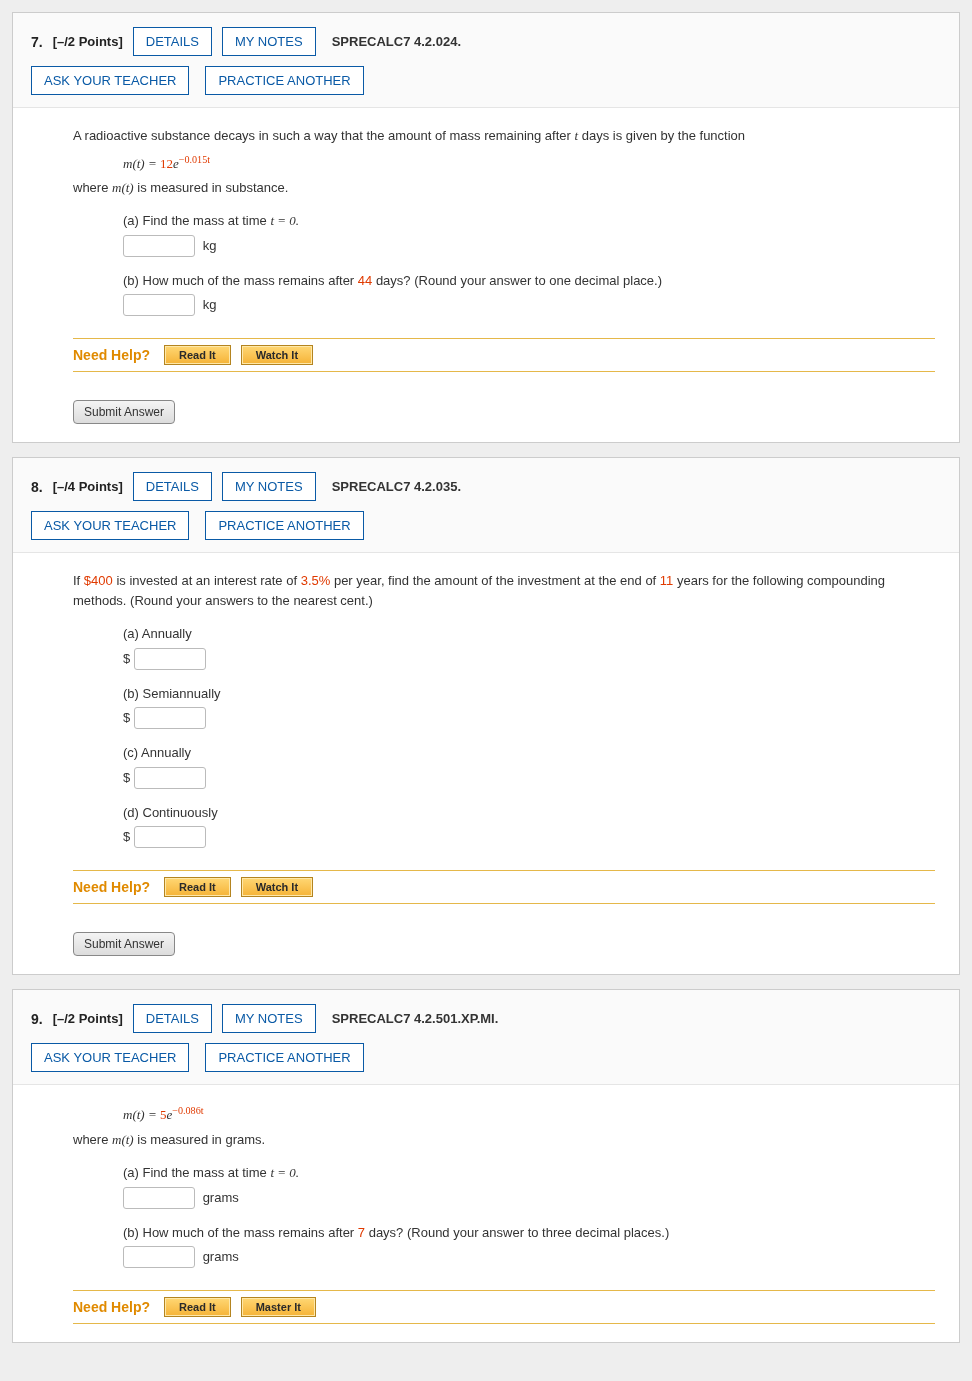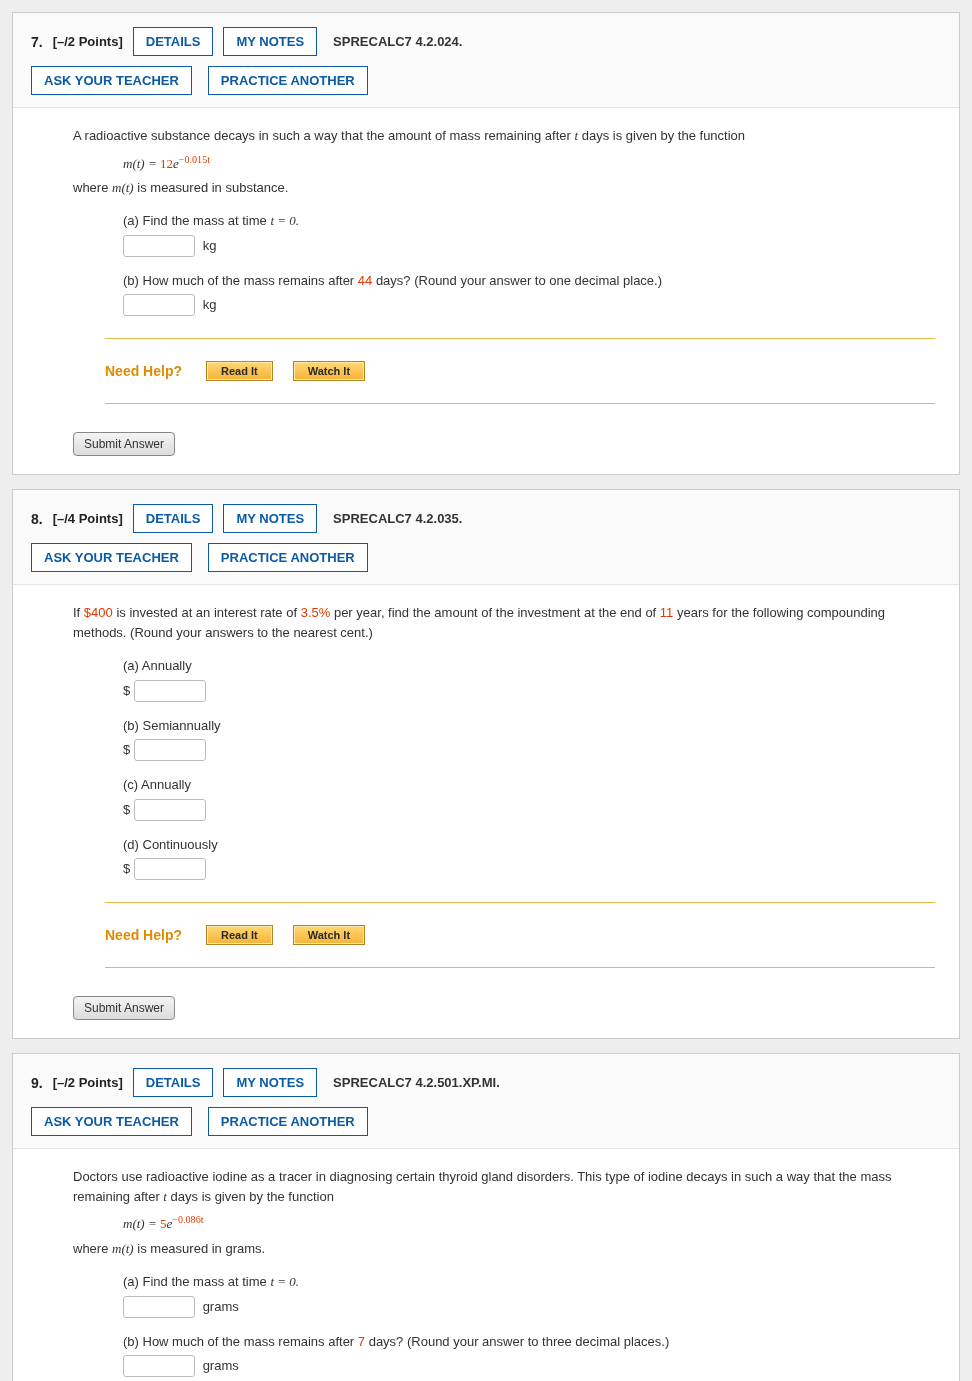--- a/index.html
+++ b/index.html
@@ -29,21 +29,21 @@
     margin-bottom: 10px;
   }
   .qnum { font-weight: bold; font-size: 14px; color: #222; }
   .points { font-weight: bold; color: #222; }
   .btn-outline {
     border: 1px solid #0a5aa6;
     color: #0a5aa6;
     background: #fff;
     padding: 6px 12px;
     font-size: 13px;
-    font-weight: bold;
+    font-weight: normal;
     cursor: pointer;
     font-family: inherit;
   }
   .src-label { font-weight: bold; color: #333; margin-left: 6px; }
   .qheader-row2 { display: flex; gap: 16px; margin-bottom: 6px; }
   .qbody { padding: 18px 24px 18px 60px; }
   .qtext { margin-bottom: 8px; line-height: 1.5; }
   .formula { font-style: italic; margin: 2px 0 6px 50px; font-family: Georgia, 'Times New Roman', serif; }
   .red { color: #e03a00; font-style: normal; }
   .sup { font-size: 0.78em; vertical-align: super; }
@@ -56,27 +56,26 @@
     border: 1px solid #bbb;
     border-radius: 3px;
     background: #fff;
     font-size: 12px;
     padding: 2px 4px;
   }
   .unit { margin-left: 4px; }
   .prefix { margin-right: 4px; }
   .need-help {
     margin-top: 22px;
-    padding: 22px 0;
+    padding: 6px 0;
     border-top: 1px solid #e5b84a;
     border-bottom: 1px solid #e5b84a;
     display: flex;
     align-items: center;
-    gap: 20px;
-    margin-left: 32px;
+    gap: 10px;
   }
   .need-help-label {
     color: #e08a00;
     font-weight: bold;
     font-size: 14px;
     margin-right: 4px;
   }
   .help-btn {
     background: linear-gradient(#ffd774, #f5b337);
     border: 1px solid #b48420;
@@ -218,23 +217,20 @@
       <button class="btn-outline">DETAILS</button>
       <button class="btn-outline">MY NOTES</button>
       <span class="src-label">SPRECALC7 4.2.501.XP.MI.</span>
     </div>
     <div class="qheader-row2">
       <button class="btn-outline">ASK YOUR TEACHER</button>
       <button class="btn-outline">PRACTICE ANOTHER</button>
     </div>
   </div>
   <div class="qbody">
-    <div class="qtext">
-      <span>Doctors use radioactive iodine as a tracer in diagnosing certain thyroid gland disorders. This type of iodine decays in such a way that the mass remaining after </span><span class="ital">t</span><span> days is given by the function</span>
-    </div>
     <div class="formula">
       <span>m(t) = </span><span class="red">5</span><span>e</span><span class="sup"><span class="red">−0.086t</span></span>
     </div>
     <div class="qtext">
       <span>where </span><span class="ital">m(t)</span><span> is measured in grams.</span>
     </div>
     <div class="parts">
       <div class="part">
         <span>(a) Find the mass at time </span><span class="ital">t = 0.</span>
         <div class="ans-row">

